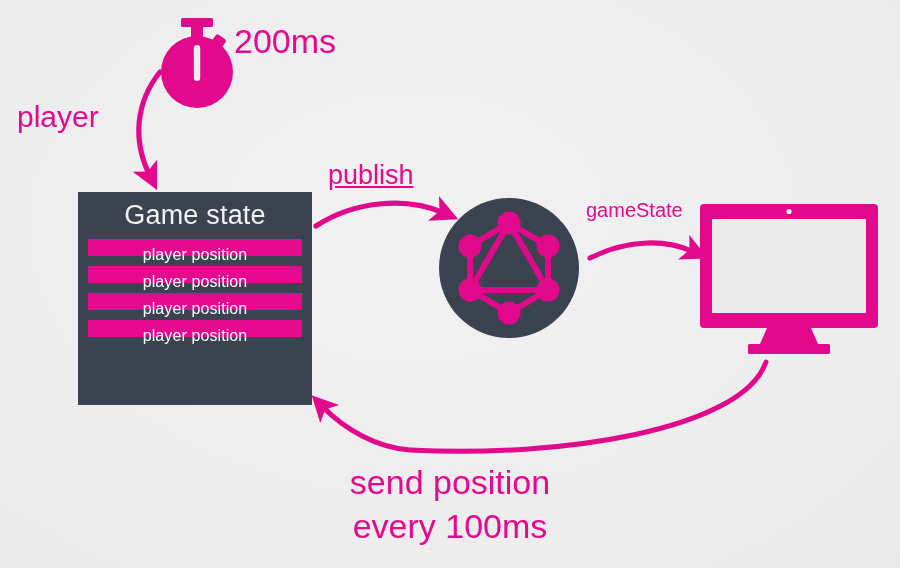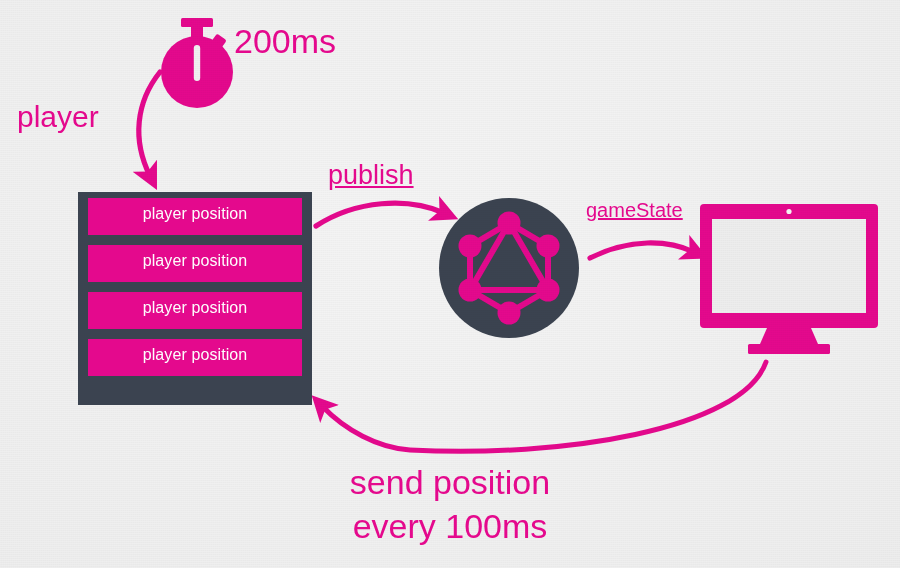--- a/index.html
+++ b/index.html
@@ -62,21 +62,21 @@
     font-weight: 300;
     letter-spacing: .2px;
     text-align: center;
     line-height: 34px;
     height: 36px;
     margin: 0 0 5px 0;
     white-space: nowrap;
   }
   .player-row {
     background: #e4098d;
-    height: 37px;
+    height: 17px;
     line-height: 31px;
     margin-bottom: 10px;
     text-align: center;
     color: #fdfdfd;
     font-size: 16px;
     font-weight: 300;
     letter-spacing: .1px;
     white-space: nowrap;
   }
   .player-row:last-child { margin-bottom: 0; }
@@ -85,21 +85,21 @@
   .label {
     position: absolute;
     color: #e4098d;
     font-weight: 300;
     white-space: nowrap;
     z-index: 4;
   }
   #label-200ms   { left: 234px; top: 22px;  font-size: 34px; }
   #label-trigger { left: 17px;  top: 100px; font-size: 30px; }
   #label-publish { left: 328px; top: 160px; font-size: 27px; text-decoration: underline; }
-  #label-gamestate { left: 586px; top: 199px; font-size: 20px; text-decoration: underline; }
+  #label-gamestate { left: 586px; top: 199px; font-size: 20px; }
   #label-send-position {
     left: 0; right: 0; top: 460px;
     text-align: center;
     font-size: 34px;
     line-height: 44px;
     white-space: normal;
   }
   #label-send-position .ln { display: block; text-align: center; }
 </style>
 </head>
@@ -167,20 +167,21 @@
 
       <path d="M767,328 L811,328 L818,344 L760,344 Z" fill="#e4098d"></path>
 
       <rect x="748" y="344" width="82" height="10" rx="1.5" fill="#e4098d"></rect>
     </g>
 
     <path d="M766,362 C742,430 560,458 410,450 C378,448 345,430 322,406" fill="none" stroke="#e4098d" stroke-width="5" stroke-linecap="round" marker-end="url(#arrowhead)"></path>
   </svg>
 
   <div id="game-state-panel">
+    <div id="game-state-title">Game state</div>
     <div class="player-row">player position</div>
     <div class="player-row">player position</div>
     <div class="player-row">player position</div>
     <div class="player-row">player position</div>
   </div>
 
   <div class="label" id="label-200ms">200ms</div>
 
   <div class="label" id="label-trigger">player</div>
 

